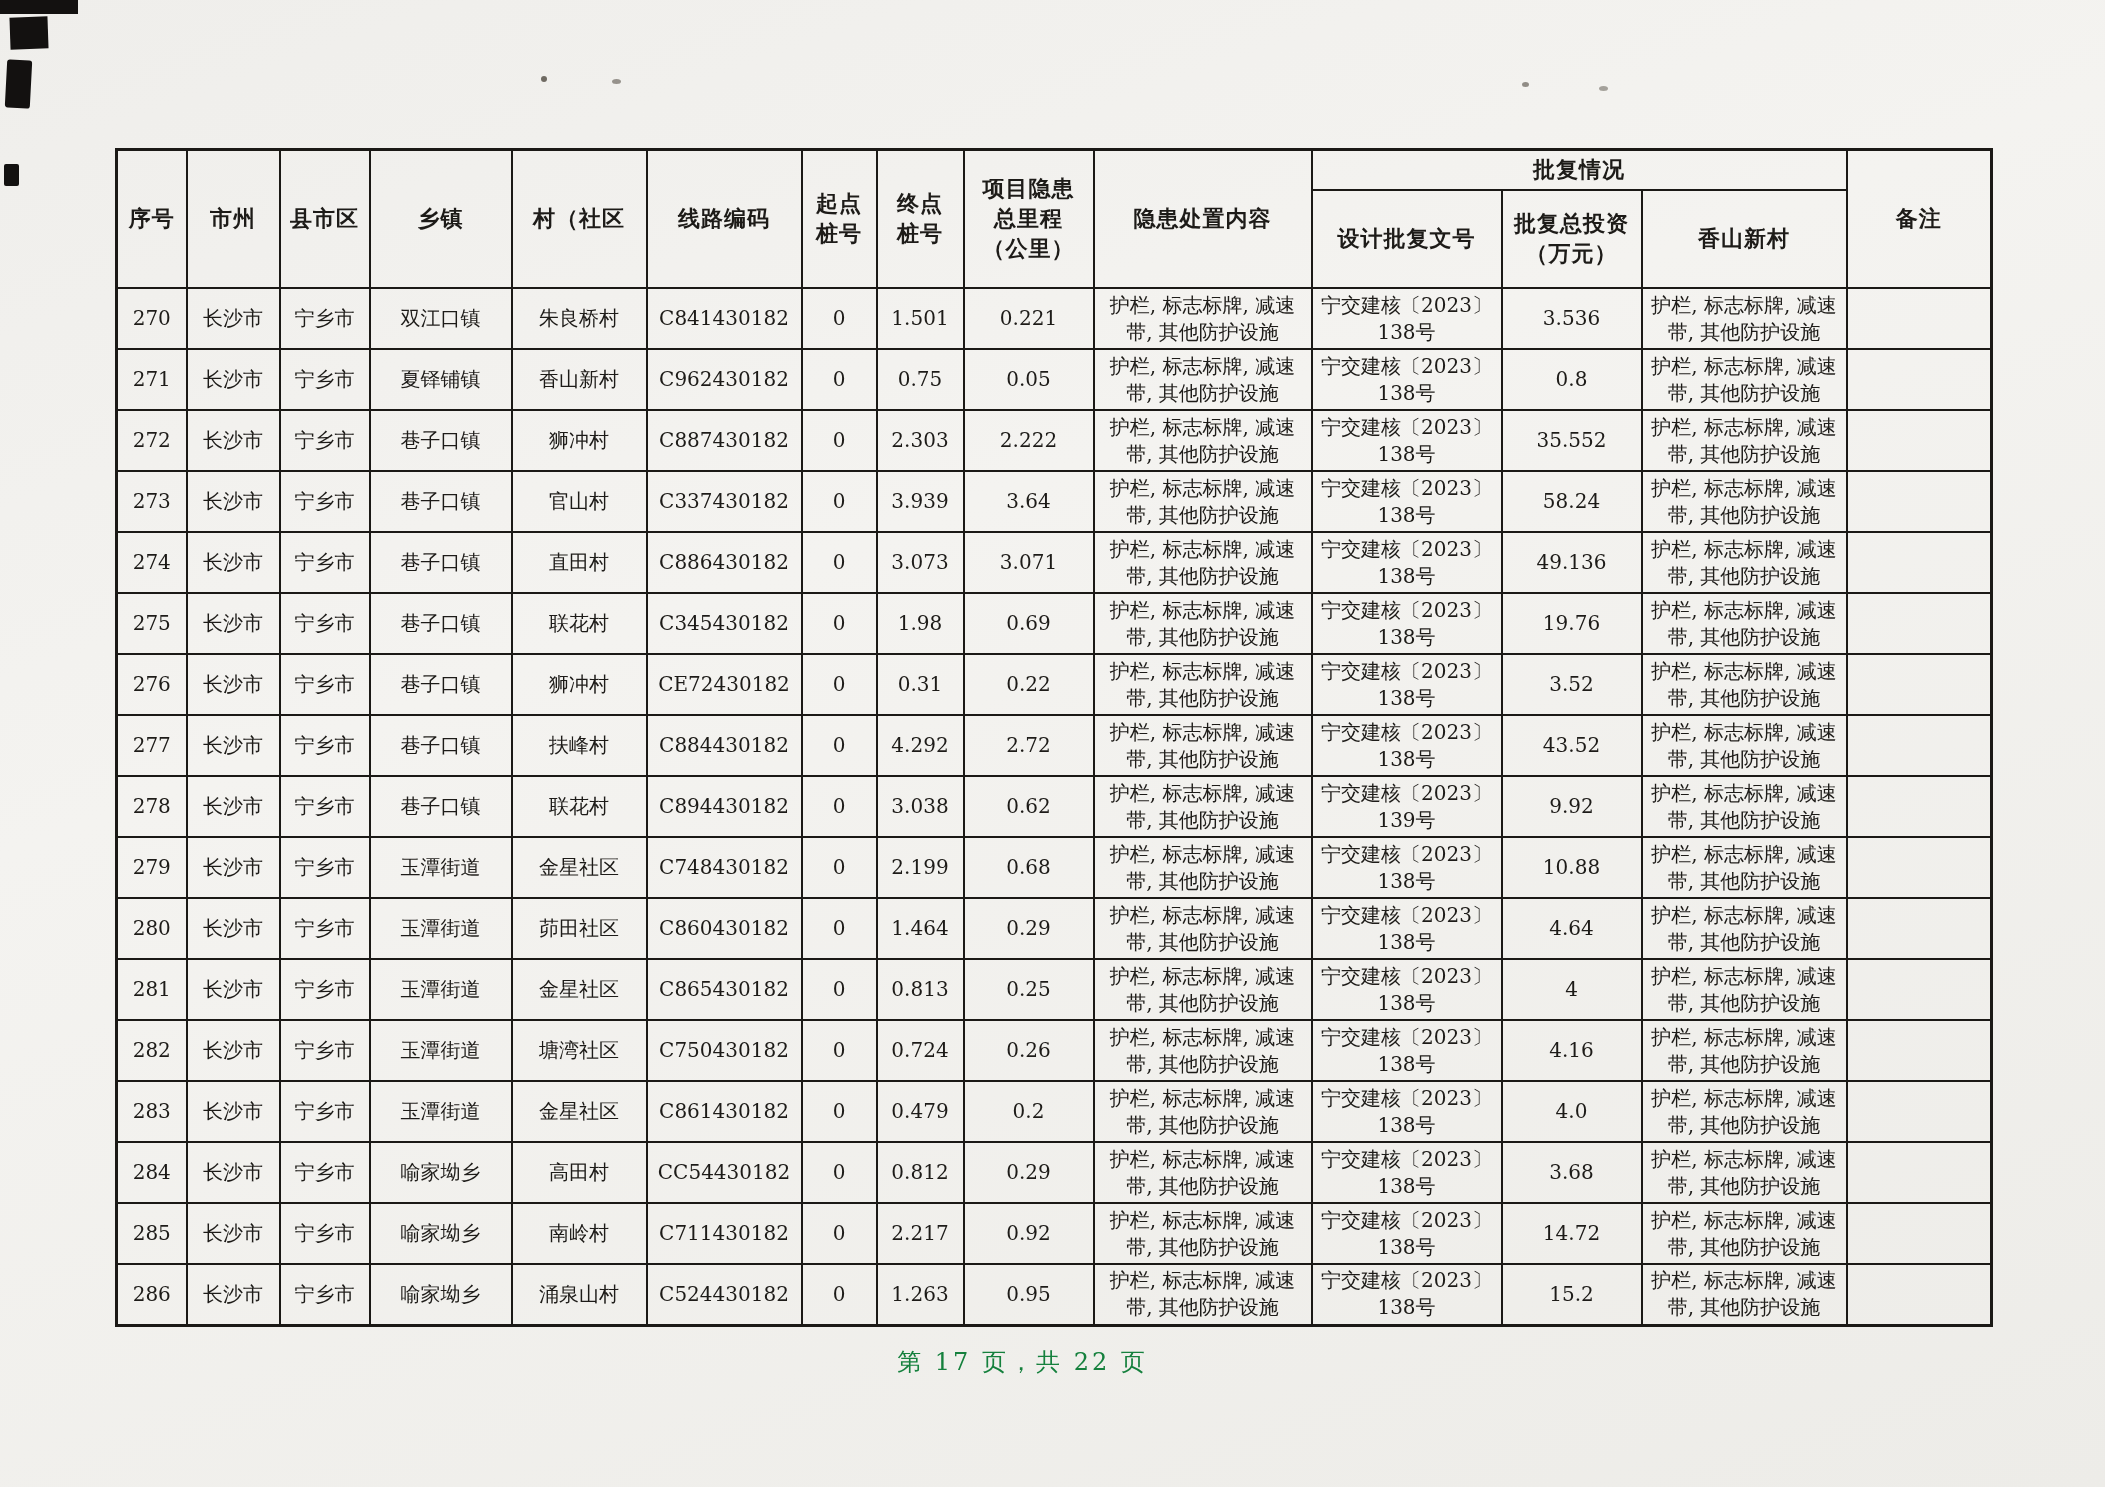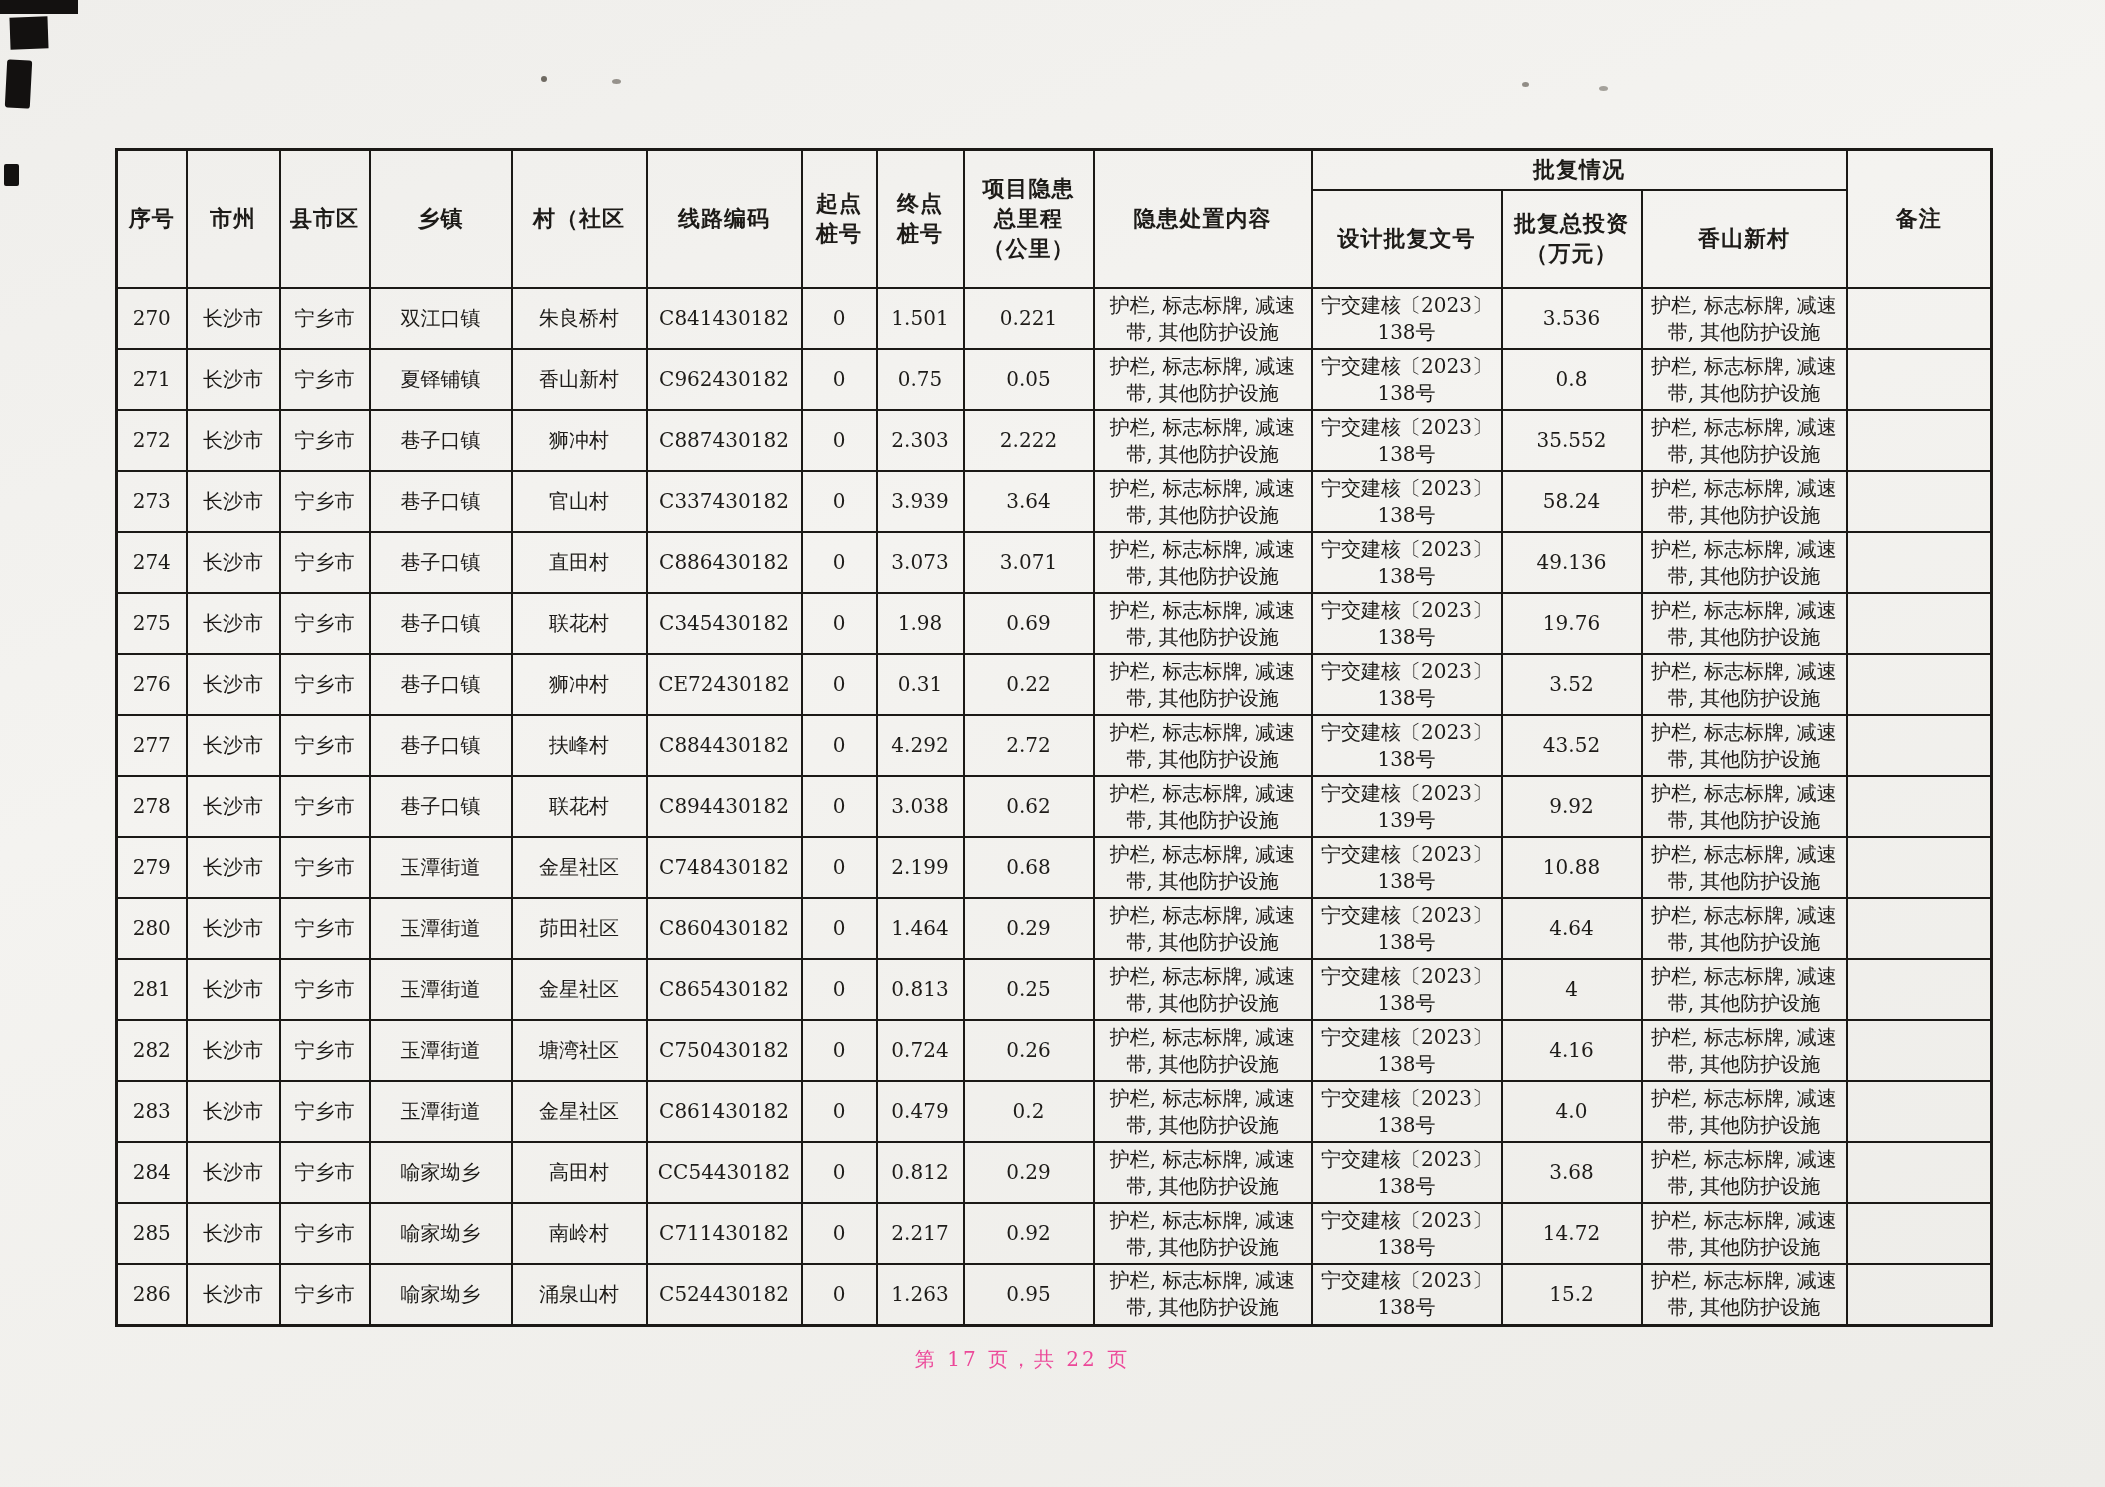--- a/index.html
+++ b/index.html
@@ -23,21 +23,21 @@
     line-height:1.35;
     overflow:hidden;
   }
   .doc th{font-size:22px;font-weight:600;letter-spacing:1px;}
   .doc th.group{height:34px;margin-top:16px;}
   .doc thead tr.sub th{height:92px;}
   .doc tbody tr{height:61px;padding-left:24px;}
   .doc td{font-size:20px;}
   .footer{
     position:absolute;top:1346px;left:0;width:2045px;
-    text-align:center;font-size:20px;letter-spacing:3px;color:#ec4899;
+    text-align:center;font-size:24px;letter-spacing:3px;color:#15803d;
   }
   .artifact{position:absolute;background:#131110;}
   .a1{left:0;top:0;width:78px;height:14px;}
   .a2{left:10px;top:17px;width:38px;height:32px;transform:rotate(-2deg);}
   .a3{left:6px;top:60px;width:25px;height:48px;transform:rotate(3deg);border-radius:3px;}
   .a4{left:4px;top:164px;width:15px;height:22px;border-radius:2px;}
   .speck{position:absolute;background:#6f6a62;border-radius:50%;}
   .s1{left:541px;top:76px;width:6px;height:6px;}
   .s2{left:612px;top:79px;width:9px;height:5px;opacity:.7;}
   .s3{left:1522px;top:82px;width:7px;height:5px;opacity:.75;}

